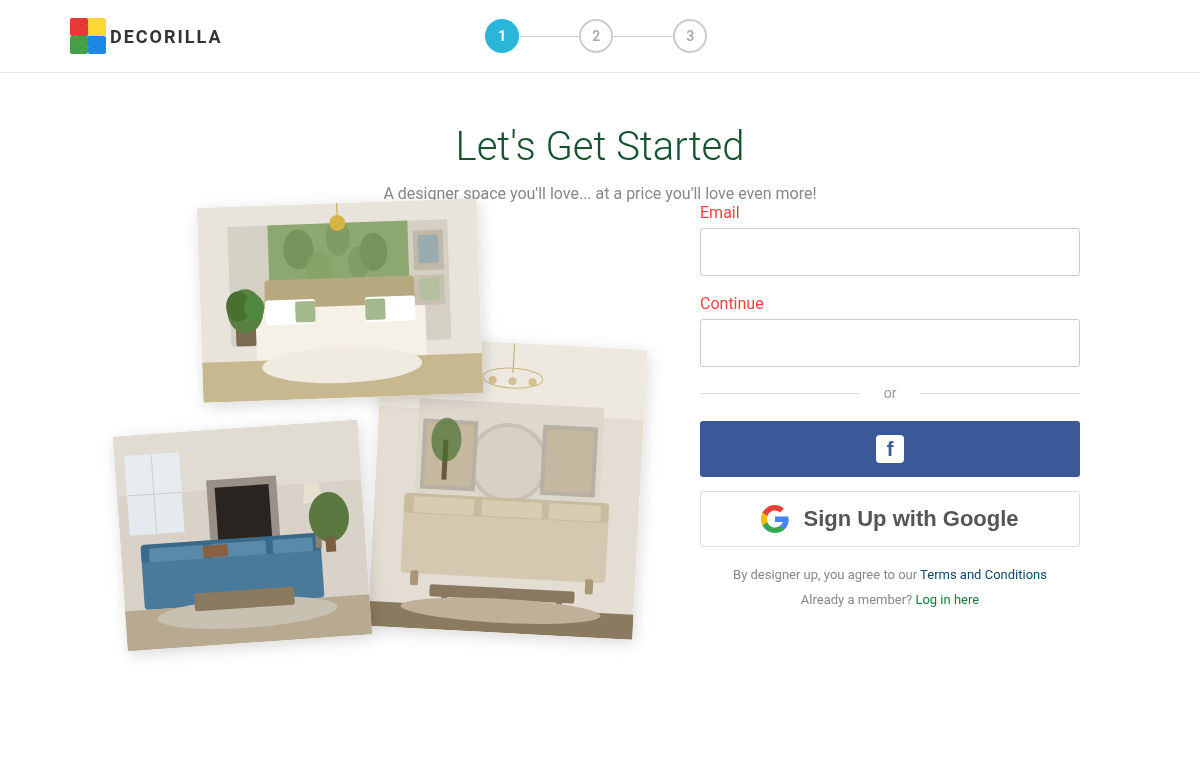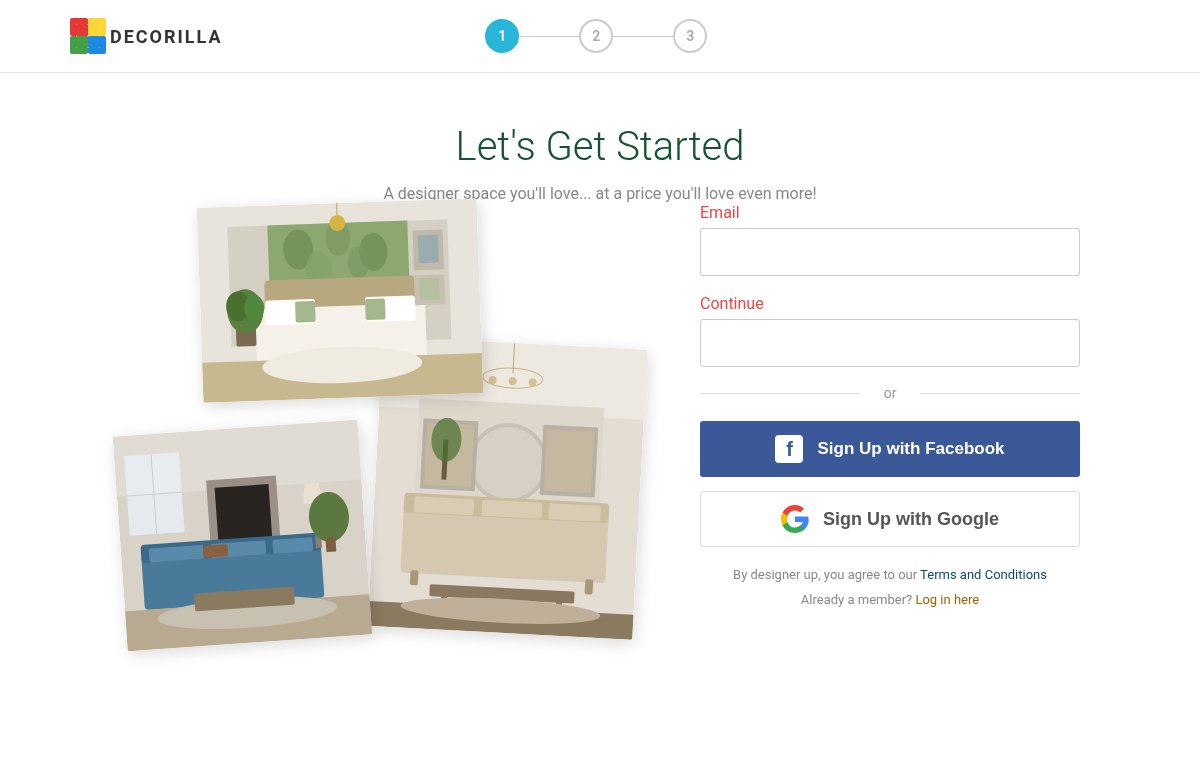--- a/index.html
+++ b/index.html
@@ -209,21 +209,21 @@
       flex-shrink: 0;
     }
 
     .btn-google {
       width: 100%;
       height: 56px;
       background: #fff;
       color: #555;
       border: 1px solid #ddd;
       border-radius: 3px;
-      font-size: 18px;
+      font-size: 22px;
       font-weight: 600;
       cursor: pointer;
       display: flex;
       align-items: center;
       justify-content: center;
       gap: 14px;
       margin-bottom: 20px;
     }
 
     .google-icon {
@@ -241,21 +241,21 @@
     .terms-text a {
       color: #0c4a6e;
       text-decoration: none;
     }
     .already-member {
       font-size: 13px;
       color: #888;
       text-align: center;
     }
     .already-member a {
-      color: #a16207;
+      color: #15803d;
       text-decoration: none;
     }
   </style>
 </head>
 <body>
 
 <header class="header">
   <div class="logo">
     <svg class="logo-icon" viewBox="0 0 36 36">
       <rect x="0" y="0" width="18" height="18" fill="#e53935" rx="2"></rect>
@@ -430,21 +430,20 @@
 
 
       <div class="or-divider">
         <div class="or-line"></div>
         <span>or</span>
         <div class="or-line"></div>
       </div>
 
       <button class="btn-facebook">
         <div class="fb-icon">f</div>
-        <span>Sign Up with Facebook</span>
       </button>
 
       <button class="btn-google">
         <svg class="google-icon" viewBox="0 0 28 28">
           <path d="M27.5 14.3c0-1-.1-2-.3-2.9H14v5.5h7.6c-.3 1.7-1.4 3.2-3 4.2v3.5h4.8c2.8-2.6 4.4-6.4 4.4-10.3z" fill="#4285F4"></path>
           <path d="M14 28c3.8 0 7-1.3 9.4-3.4l-4.8-3.5c-1.3.9-3 1.4-4.6 1.4-3.5 0-6.5-2.4-7.6-5.6H1.5v3.6C3.9 24.9 8.6 28 14 28z" fill="#34A853"></path>
           <path d="M6.4 16.9c-.3-.9-.4-1.9-.4-2.9s.2-2 .4-2.9V7.5H1.5C.5 9.5 0 11.7 0 14s.5 4.5 1.5 6.5l4.9-3.6z" fill="#FBBC05"></path>
           <path d="M14 5.6c2 0 3.7.7 5.1 2l3.8-3.8C20.9 1.7 17.8 0 14 0 8.6 0 3.9 3.1 1.5 7.5l4.9 3.6C7.5 8 10.5 5.6 14 5.6z" fill="#EA4335"></path>
         </svg>
         <span>Sign Up with Google</span>

